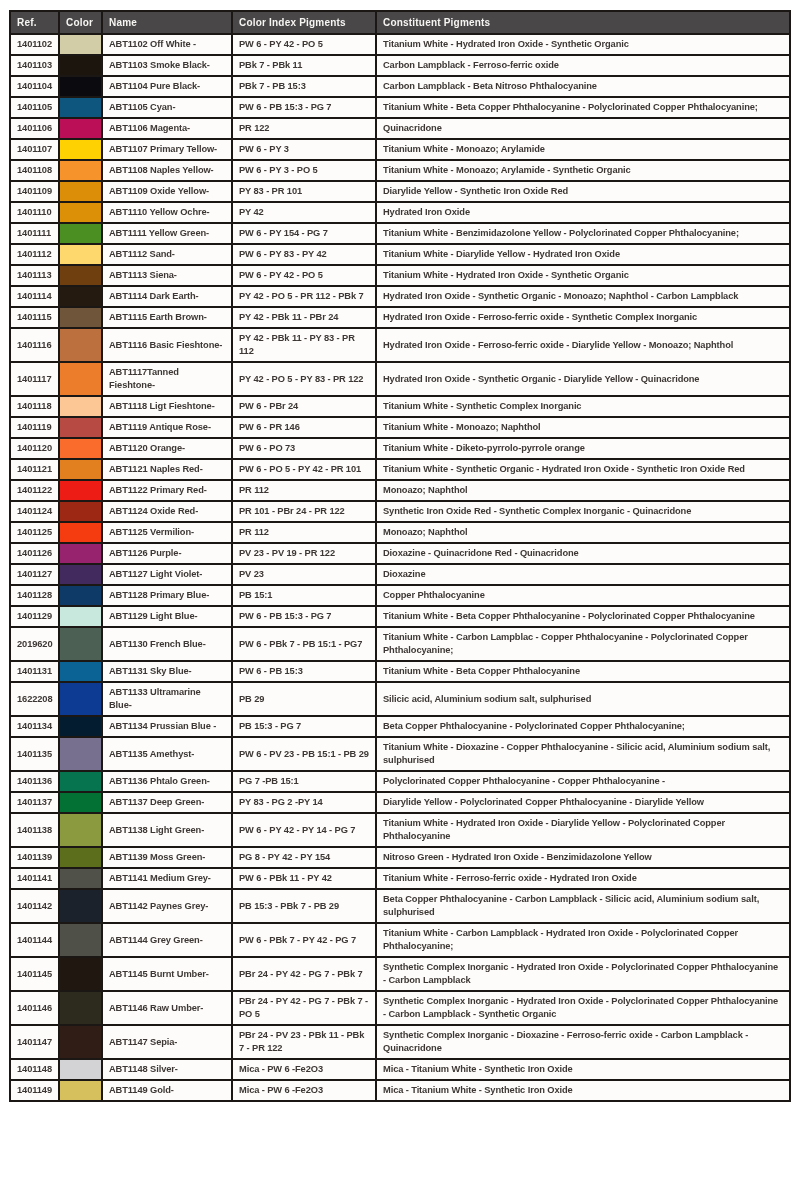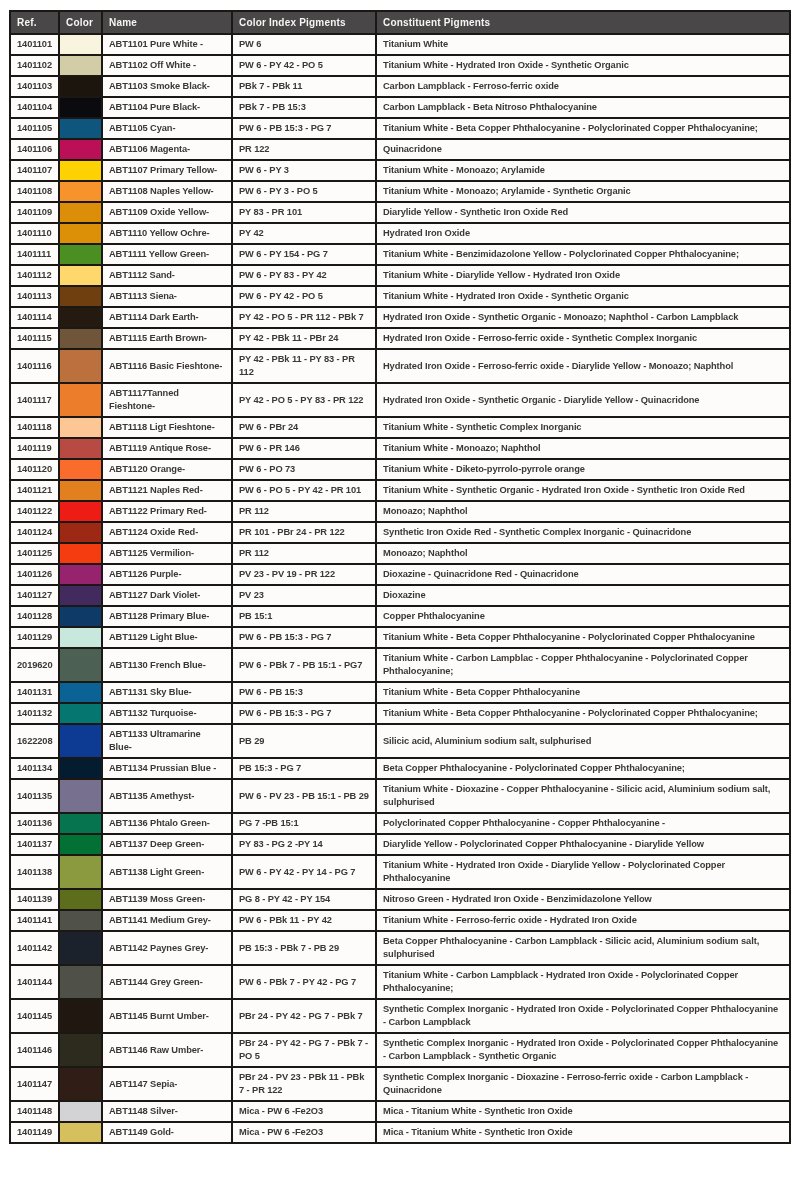--- a/index.html
+++ b/index.html
@@ -68,27 +68,20 @@
       <tr>
         <th>Ref.</th>
         <th>Color</th>
         <th>Name</th>
         <th>Color Index Pigments</th>
         <th>Constituent Pigments</th>
       </tr>
     </thead>
     <tbody>
         <tr>
-          <td class="cell-ref">1401101</td>
-          <td class="cell-swatch" style="background: rgb(248, 244, 221);"></td>
-          <td class="cell-name">ABT1101 Pure White -</td>
-          <td class="cell-ci">PW 6</td>
-          <td class="cell-const">Titanium White</td>
-        </tr>
-        <tr>
           <td class="cell-ref">1401102</td>
           <td class="cell-swatch" style="background: rgb(210, 205, 166);"></td>
           <td class="cell-name">ABT1102 Off White -</td>
           <td class="cell-ci">PW 6 - PY 42 - PO 5</td>
           <td class="cell-const">Titanium White - Hydrated Iron Oxide - Synthetic Organic</td>
         </tr>
         <tr>
           <td class="cell-ref">1401103</td>
           <td class="cell-swatch" style="background: rgb(27, 21, 14);"></td>
           <td class="cell-name">ABT1103 Smoke Black-</td>
@@ -245,21 +238,21 @@
         <tr>
           <td class="cell-ref">1401126</td>
           <td class="cell-swatch" style="background: rgb(151, 35, 110);"></td>
           <td class="cell-name">ABT1126 Purple-</td>
           <td class="cell-ci">PV 23 - PV 19 - PR 122</td>
           <td class="cell-const">Dioxazine - Quinacridone Red - Quinacridone</td>
         </tr>
         <tr>
           <td class="cell-ref">1401127</td>
           <td class="cell-swatch" style="background: rgb(66, 41, 94);"></td>
-          <td class="cell-name">ABT1127 Dark Violet-</td>
+          <td class="cell-name">ABT1127 Light Violet-</td>
           <td class="cell-ci">PV 23</td>
           <td class="cell-const">Dioxazine</td>
         </tr>
         <tr>
           <td class="cell-ref">1401128</td>
           <td class="cell-swatch" style="background: rgb(14, 58, 104);"></td>
           <td class="cell-name">ABT1128 Primary Blue-</td>
           <td class="cell-ci">PB 15:1</td>
           <td class="cell-const">Copper Phthalocyanine</td>
         </tr>
@@ -278,27 +271,20 @@
           <td class="cell-const">Titanium White - Carbon Lampblac - Copper Phthalocyanine - Polyclorinated Copper Phthalocyanine;</td>
         </tr>
         <tr>
           <td class="cell-ref">1401131</td>
           <td class="cell-swatch" style="background: rgb(10, 99, 148);"></td>
           <td class="cell-name">ABT1131 Sky Blue-</td>
           <td class="cell-ci">PW 6 - PB 15:3</td>
           <td class="cell-const">Titanium White - Beta Copper Phthalocyanine</td>
         </tr>
         <tr>
-          <td class="cell-ref">1401132</td>
-          <td class="cell-swatch" style="background: rgb(6, 118, 113);"></td>
-          <td class="cell-name">ABT1132 Turquoise-</td>
-          <td class="cell-ci">PW 6 - PB 15:3 - PG 7</td>
-          <td class="cell-const">Titanium White - Beta Copper Phthalocyanine - Polyclorinated Copper Phthalocyanine;</td>
-        </tr>
-        <tr>
           <td class="cell-ref">1622208</td>
           <td class="cell-swatch" style="background: rgb(13, 58, 146);"></td>
           <td class="cell-name">ABT1133 Ultramarine Blue-</td>
           <td class="cell-ci">PB 29</td>
           <td class="cell-const">Silicic acid, Aluminium sodium salt, sulphurised</td>
         </tr>
         <tr>
           <td class="cell-ref">1401134</td>
           <td class="cell-swatch" style="background: rgb(3, 28, 48);"></td>
           <td class="cell-name">ABT1134 Prussian Blue -</td>

